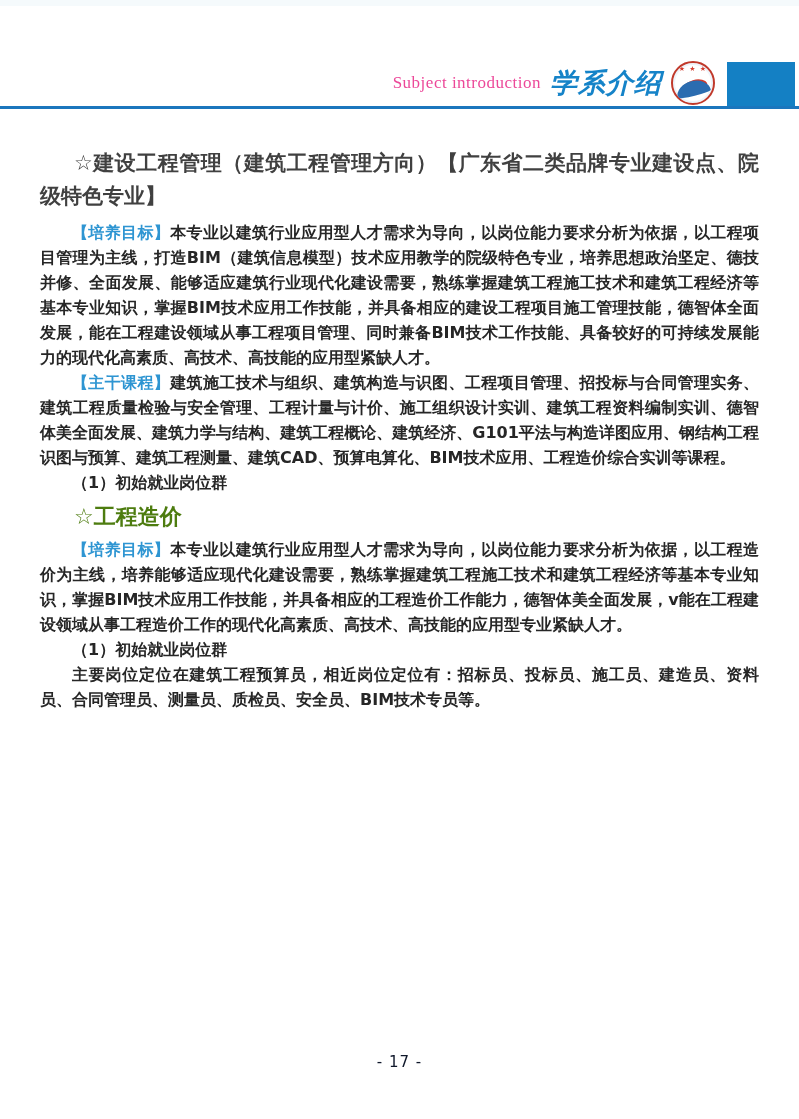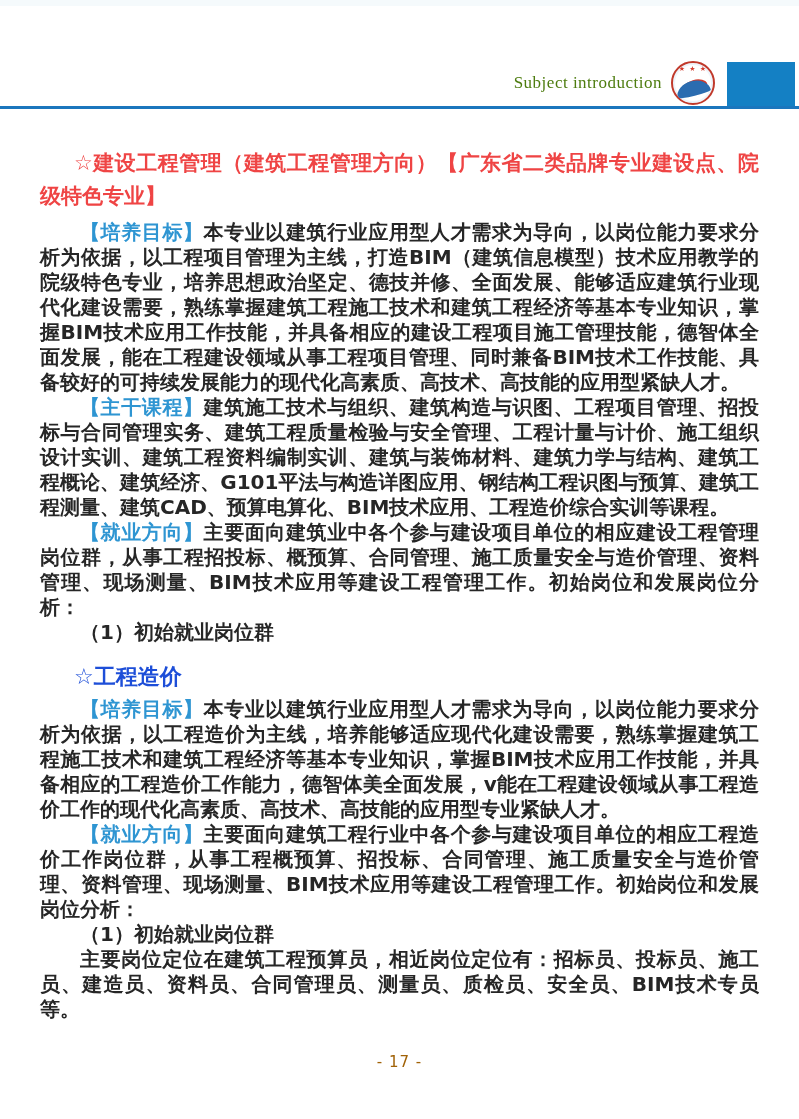--- a/index.html
+++ b/index.html
@@ -10,96 +10,95 @@
     background:#ffffff; overflow:hidden;
   }
   .top-strip { height:6px; background:#f5fafc; }
 
   
   .header { position:relative; height:103px; }
   .header-rule { position:absolute; left:0; right:0; bottom:0; height:3px; background:#1b76bd; }
   .header-row { position:absolute; right:0; bottom:3px; height:46px; width:100%; }
   .header-accent { position:absolute; right:4px; bottom:0; width:68px; height:44px; background:#1480c4; }
   .header-text { position:absolute; right:84px; bottom:0; height:46px; display:flex; align-items:center; gap:9px; }
-  .h-en { color:#4d7c0f; font-family:"Liberation Serif", serif; font-size:17px; letter-spacing:.5px; }
+  .h-en { color:#ec4899; font-family:"Liberation Serif", serif; font-size:17px; letter-spacing:.5px; }
   .h-zh { color:#1583c8; font-size:27px; font-weight:bold; font-style:italic; letter-spacing:1px; }
   .logo { position:relative; width:44px; height:44px; border-radius:50%;
           border:2px solid #c0392b; background:#fff; overflow:hidden;
           box-shadow:inset 0 0 0 2px #eef4fa; flex:0 0 auto; }
   .logo-stars { position:absolute; top:3px; left:0; width:100%; text-align:center;
                 color:#d33a2c; font-size:7px; letter-spacing:1px; line-height:7px; }
   .logo-swoosh-blue { position:absolute; bottom:7px; left:3px; width:34px; height:15px;
                 background:#2b6cb0; border-radius:50% 50% 50% 50% / 85% 85% 15% 15%;
                 transform:rotate(-14deg); }
   .logo-swoosh-red { position:absolute; bottom:14px; left:8px; width:26px; height:9px;
                 background:#d33a2c; border-radius:50% 50% 50% 50% / 85% 85% 15% 15%;
                 transform:rotate(-16deg); }
 
   
   .content { padding:38px 40px 0 40px; }
   .sec-title {
-    color:#ef4444; font-size:21px; font-weight:bold; line-height:33px;
+    color:#404040; font-size:21px; font-weight:bold; line-height:33px;
     text-indent:34px; text-align:justify; margin:0 0 7px 0;
   }
   .sec-title-2 {
-    color:#1d4ed8; font-size:22px; font-weight:bold; line-height:30px;
-    text-indent:34px; margin:17px 0 5px 0;
+    color:#4d7c0f; font-size:22px; font-weight:bold; line-height:30px;
+    text-indent:34px; margin:7px 0 5px 0;
   }
   .para {
-    color:#262626; font-size:20px; font-weight:bold; line-height:25px;
+    color:#262626; font-size:16px; font-weight:bold; line-height:25px;
     text-indent:2em; text-align:justify;
   }
   .para .label { color:#2e95d2; }
 
   
   .footer { position:absolute; left:0; right:0; top:1052px; text-align:center; }
-  .page-num { color:#a16207; font-size:15px; letter-spacing:1px; }
+  .page-num { color:#0f172a; font-size:15px; letter-spacing:1px; }
 </style>
 </head>
 <body>
 
 <div class="page">
   <div class="top-strip"></div>
 
   <div class="header">
     <div class="header-row">
       <div class="header-text">
         <span class="h-en">Subject introduction</span>
+        <span class="h-zh">学系介绍</span>
         <span class="logo">
           <span class="logo-stars">★ ★ ★</span>
           <span class="logo-swoosh-red"></span>
           <span class="logo-swoosh-blue"></span>
         </span>
       </div>
       <span class="header-accent"></span>
     </div>
     <div class="header-rule"></div>
   </div>
 
   <div class="content">
 
     <h1 class="sec-title">☆建设工程管理（建筑工程管理方向）【广东省二类品牌专业建设点、院级特色专业】</h1>
 
     <p class="para"><span class="label">【培养目标】</span><span>本专业以建筑行业应用型人才需求为导向，以岗位能力要求分析为依据，以工程项目管理为主线，打造BIM（建筑信息模型）技术应用教学的院级特色专业，培养思想政治坚定、德技并修、全面发展、能够适应建筑行业现代化建设需要，熟练掌握建筑工程施工技术和建筑工程经济等基本专业知识，掌握BIM技术应用工作技能，并具备相应的建设工程项目施工管理技能，德智体全面发展，能在工程建设领域从事工程项目管理、同时兼备BIM技术工作技能、具备较好的可持续发展能力的现代化高素质、高技术、高技能的应用型紧缺人才。</span></p>
 
-    <p class="para"><span class="label">【主干课程】</span><span>建筑施工技术与组织、建筑构造与识图、工程项目管理、招投标与合同管理实务、建筑工程质量检验与安全管理、工程计量与计价、施工组织设计实训、建筑工程资料编制实训、建筑与装饰材料、建筑力学与结构、建筑工程概论、建筑经济、G101平法与构造详图应用、钢结构工程识图与预算、建筑工程测量、建筑CAD、预算电算化、BIM技术应用、工程造价综合实训等课程。</span></p>
+    <p class="para"><span class="label">【主干课程】</span><span>建筑施工技术与组织、建筑构造与识图、工程项目管理、招投标与合同管理实务、建筑工程质量检验与安全管理、工程计量与计价、施工组织设计实训、建筑工程资料编制实训、德智体美全面发展、建筑力学与结构、建筑工程概论、建筑经济、G101平法与构造详图应用、钢结构工程识图与预算、建筑工程测量、建筑CAD、预算电算化、BIM技术应用、工程造价综合实训等课程。</span></p>
 
-    <p class="para"><span class="label">【就业方向】</span><span>主要面向建筑业中各个参与建设项目单位的相应建设工程管理岗位群，从事工程招投标、概预算、合同管理、施工质量安全与造价管理、资料管理、现场测量、BIM技术应用等建设工程管理工作。初始岗位和发展岗位分析：</span></p>
 
     <p class="para"><span>（1）初始就业岗位群</span></p>
 
 
 
 
     <h2 class="sec-title-2">☆工程造价</h2>
 
     <p class="para"><span class="label">【培养目标】</span><span>本专业以建筑行业应用型人才需求为导向，以岗位能力要求分析为依据，以工程造价为主线，培养能够适应现代化建设需要，熟练掌握建筑工程施工技术和建筑工程经济等基本专业知识，掌握BIM技术应用工作技能，并具备相应的工程造价工作能力，德智体美全面发展，v能在工程建设领域从事工程造价工作的现代化高素质、高技术、高技能的应用型专业紧缺人才。</span></p>
 
 
-    <p class="para"><span class="label">【就业方向】</span><span>主要面向建筑工程行业中各个参与建设项目单位的相应工程造价工作岗位群，从事工程概预算、招投标、合同管理、施工质量安全与造价管理、资料管理、现场测量、BIM技术应用等建设工程管理工作。初始岗位和发展岗位分析：</span></p>
 
     <p class="para"><span>（1）初始就业岗位群</span></p>
 
     <p class="para"><span>主要岗位定位在建筑工程预算员，相近岗位定位有：招标员、投标员、施工员、建造员、资料员、合同管理员、测量员、质检员、安全员、BIM技术专员等。</span></p>
 
   </div>
 
   <div class="footer">
     <span class="page-num">- 17 -</span>
   </div>

